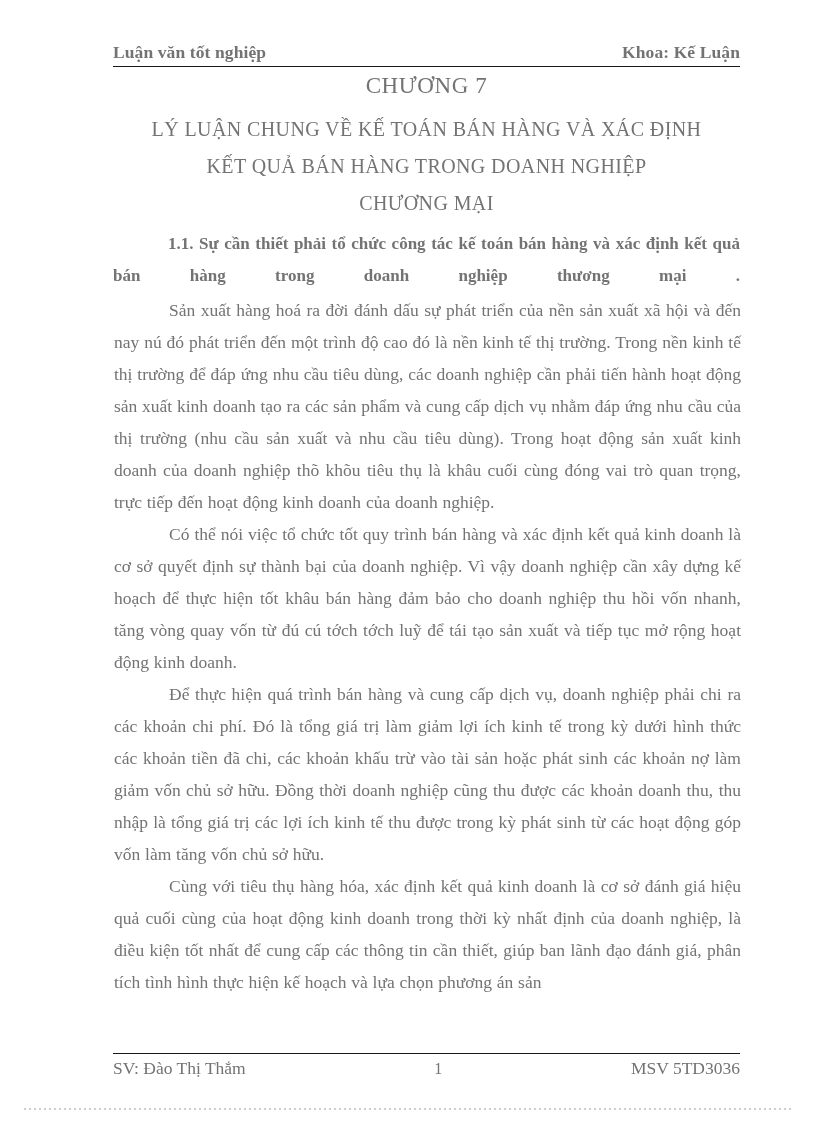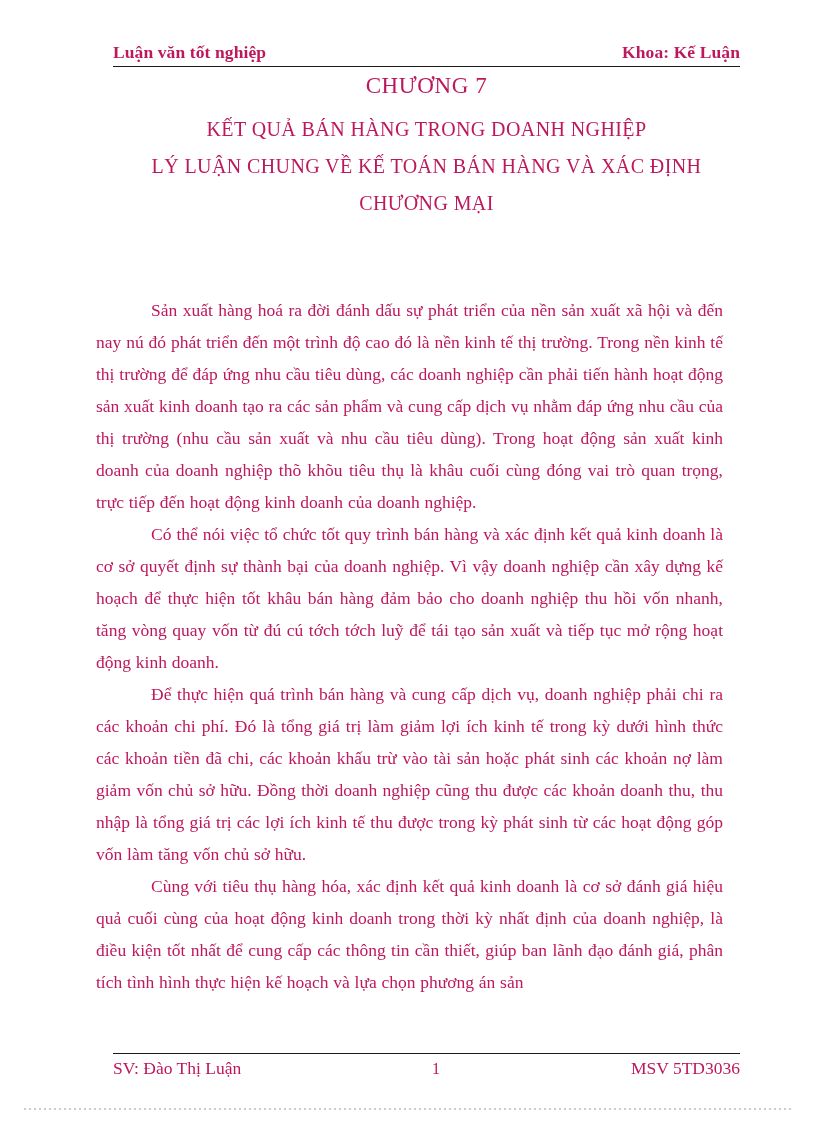--- a/index.html
+++ b/index.html
@@ -7,21 +7,21 @@
     padding: 0;
     background: #ffffff;
   }
   .page {
     position: relative;
     width: 816px;
     height: 1123px;
     background: #ffffff;
     overflow: hidden;
     font-family: "Liberation Serif", "DejaVu Serif", serif;
-    color: #be185d;
+    color: #737373;
     box-sizing: border-box;
   }
 
   
   .header {
     position: absolute;
     left: 113px;
     top: 42px;
     width: 627px;
     display: flex;
@@ -74,21 +74,21 @@
   .section-heading::after {
     content: "";
     display: inline-block;
     width: 100%;
     height: 0;
   }
 
   
   .body-block {
     position: absolute;
-    left: 96px;
+    left: 114px;
     top: 294px;
     width: 627px;
   }
   p.para {
     margin: 0;
     font-size: 17.5px;
     line-height: 32px;
     text-align: justify;
     text-justify: inter-word;
     text-indent: 55px;
@@ -137,34 +137,35 @@
 <div class="page">
 
   <div class="header">
     <span class="header-left">Luận văn tốt nghiệp</span>
     <span class="header-right">Khoa: Kế Luận</span>
   </div>
 
   <div class="chapter-title">CHƯƠNG 7</div>
 
   <div class="doc-title">
+    <div>LÝ LUẬN CHUNG VỀ KẾ TOÁN BÁN HÀNG VÀ XÁC ĐỊNH</div>
     <div>KẾT QUẢ BÁN HÀNG TRONG DOANH NGHIỆP</div>
-    <div>LÝ LUẬN CHUNG VỀ KẾ TOÁN BÁN HÀNG VÀ XÁC ĐỊNH</div>
     <div>CHƯƠNG MẠI</div>
   </div>
 
+  <div class="section-heading">1.1. Sự cần thiết phải tổ chức công tác kế toán bán hàng và xác định kết quả bán hàng trong doanh nghiệp thương mại .</div>
 
   <div class="body-block">
     <p class="para">Sản xuất hàng hoá ra đời đánh dấu sự phát triển của nền sản xuất xã hội và đến nay nú đó phát triển đến một trình độ cao đó là nền kinh tế thị trường. Trong nền kinh tế thị trường để đáp ứng nhu cầu tiêu dùng, các doanh nghiệp cần phải tiến hành hoạt động sản xuất kinh doanh tạo ra các sản phẩm và cung cấp dịch vụ  nhằm đáp ứng nhu cầu của thị trường (nhu cầu sản xuất và nhu cầu tiêu dùng). Trong hoạt động sản xuất kinh doanh của doanh nghiệp thõ khõu tiêu thụ là khâu cuối cùng đóng vai trò quan trọng, trực tiếp đến hoạt động kinh doanh của doanh nghiệp.</p>
     <p class="para">Có thể nói việc tổ chức tốt quy trình bán hàng và xác định kết quả kinh doanh là cơ sở quyết định sự thành bại của doanh nghiệp. Vì vậy doanh nghiệp cần xây dựng kế hoạch để thực hiện tốt khâu bán hàng đảm bảo cho doanh nghiệp thu hồi vốn nhanh, tăng vòng quay vốn từ đú cú tớch tớch luỹ để tái tạo sản xuất và tiếp tục mở rộng hoạt động kinh doanh.</p>
     <p class="para">Để thực hiện quá trình bán hàng và cung cấp dịch vụ, doanh nghiệp phải chi ra các khoản chi phí. Đó là tổng giá trị làm giảm lợi ích kinh tế trong kỳ dưới hình thức các khoản tiền đã chi, các khoản khấu trừ vào tài sản hoặc phát sinh các khoản nợ làm giảm vốn chủ sở hữu. Đồng thời doanh nghiệp cũng thu được các khoản doanh thu, thu nhập là tổng giá trị các lợi ích kinh tế thu được trong kỳ phát sinh từ các hoạt động góp vốn làm tăng vốn chủ sở hữu.</p>
     <p class="para">Cùng với tiêu thụ hàng hóa, xác định kết quả kinh doanh là cơ sở đánh giá hiệu quả cuối cùng của hoạt động kinh doanh trong thời kỳ nhất định của doanh nghiệp, là điều kiện tốt nhất để cung cấp các thông tin cần thiết, giúp ban lãnh đạo đánh giá, phân tích tình hình thực hiện kế hoạch và lựa chọn phương án sản</p>
   </div>
 
   <div class="footer">
-    <span class="footer-left">SV: Đào Thị Luận</span>
+    <span class="footer-left">SV: Đào Thị Thắm</span>
     <span class="footer-center">1</span>
     <span class="footer-right">MSV 5TD3036</span>
   </div>
 
   <div class="scan-artifact"></div>
 
 </div>
 
 </body></html>

